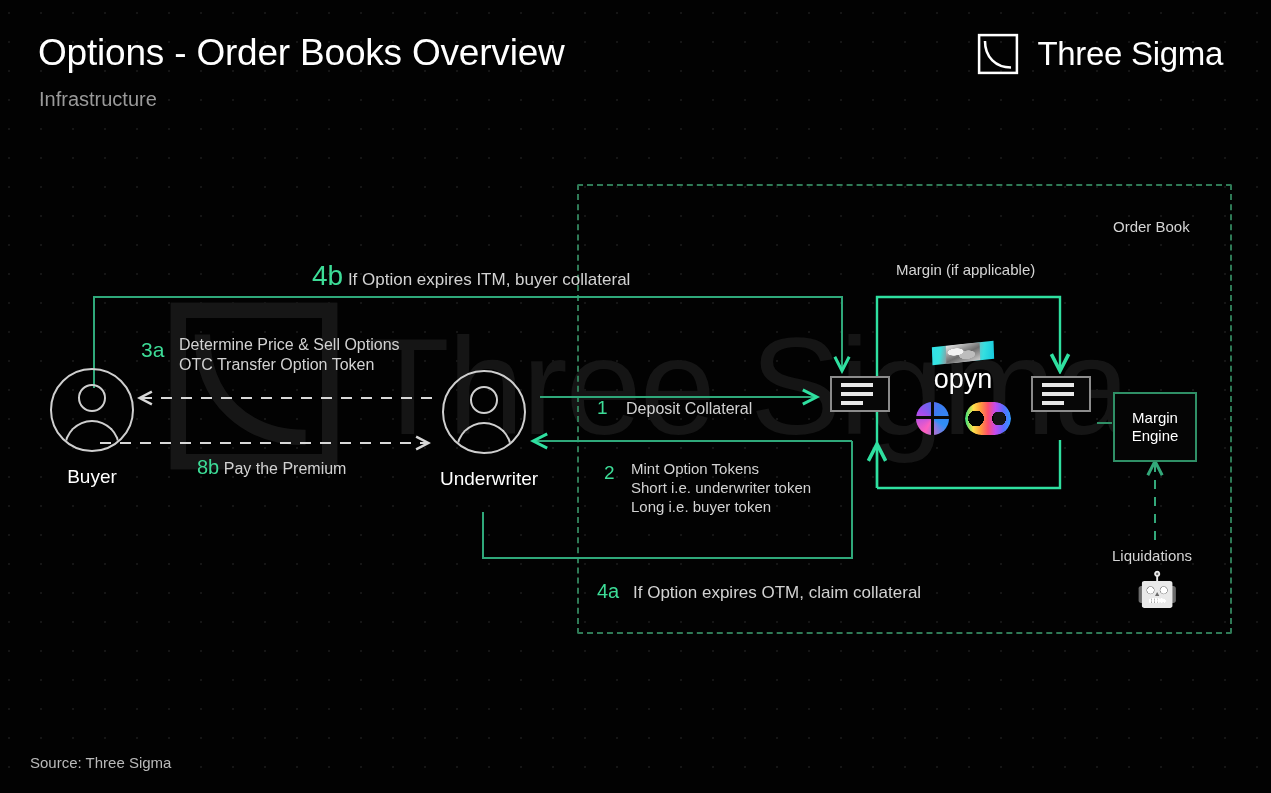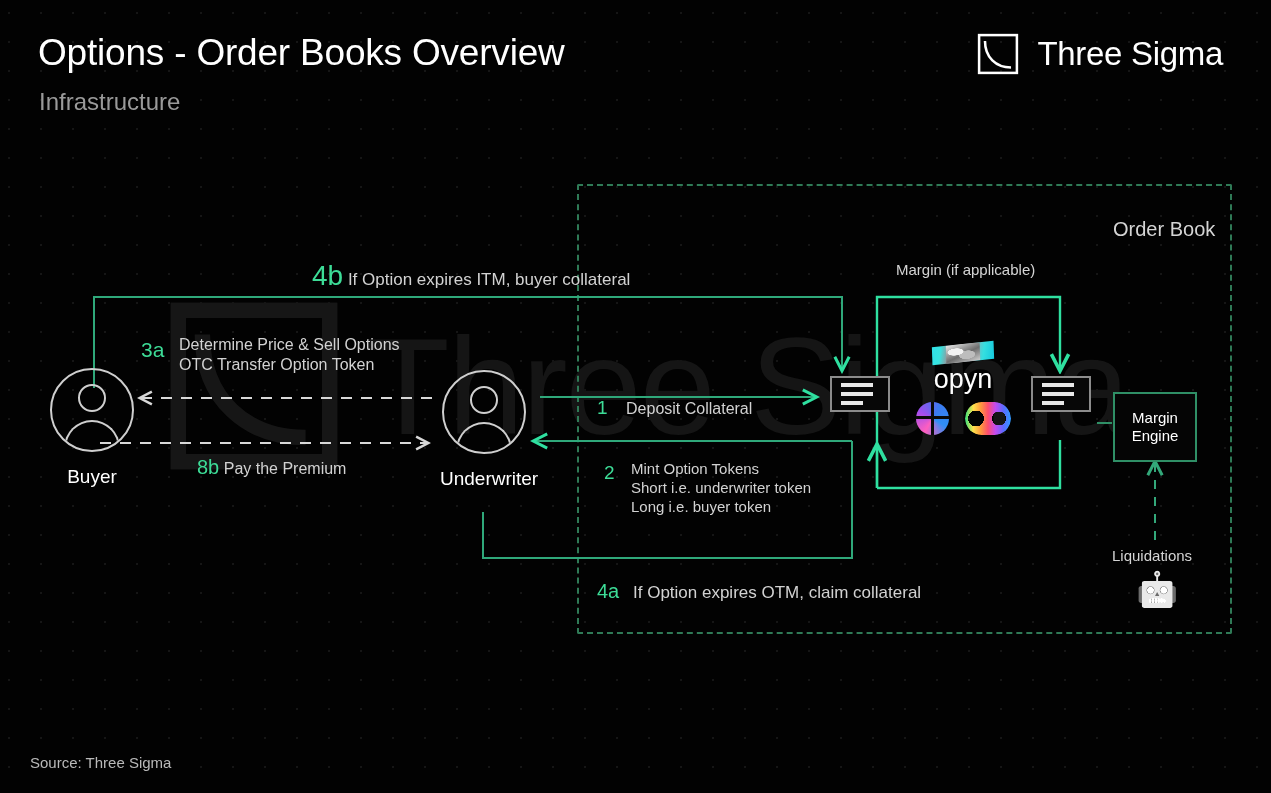--- a/index.html
+++ b/index.html
@@ -20,21 +20,21 @@
     overflow: hidden;
   }
   
   #title {
     position: absolute; left: 38px; top: 32px;
     font-size: 37px; color: #ffffff; font-weight: 400;
     letter-spacing: -0.2px; white-space: nowrap;
   }
   #subtitle {
     position: absolute; left: 39px; top: 88px;
-    font-size: 24px; color: #9a9a9a; font-weight: 400;
+    font-size: 20px; color: #9a9a9a; font-weight: 400;
     letter-spacing: 0px; white-space: nowrap;
   }
   #brand {
     position: absolute; right: 48px; top: 33px;
     display: flex; align-items: center; gap: 18px;
   }
   #brand-mark { width: 42px; height: 42px; }
   #brand-text {
     font-size: 33px; color: #ffffff; letter-spacing: -0.3px; white-space: nowrap;
   }
@@ -48,21 +48,21 @@
   #wm-text { font-size: 137px; color: #151515; letter-spacing: -2px; white-space: nowrap; }
   
   #orderbook-region {
     position: absolute; left: 577px; top: 184px;
     width: 655px; height: 450px;
     border: 2px dashed #2f7a56;
     border-radius: 2px;
   }
   #orderbook-label {
     position: absolute; left: 1113px; top: 218px;
-    font-size: 20px; color: #d4d4d4; white-space: nowrap;
+    font-size: 15px; color: #d4d4d4; white-space: nowrap;
   }
   #margin-label {
     position: absolute; left: 896px; top: 261px;
     font-size: 15px; color: #d4d4d4; white-space: nowrap;
   }
   
   .actor { position: absolute; text-align: center; }
   .actor .av {
     width: 84px; height: 84px; border-radius: 50%;
     border: 2px solid #cfcfcf; position: relative; margin: 0 auto;

